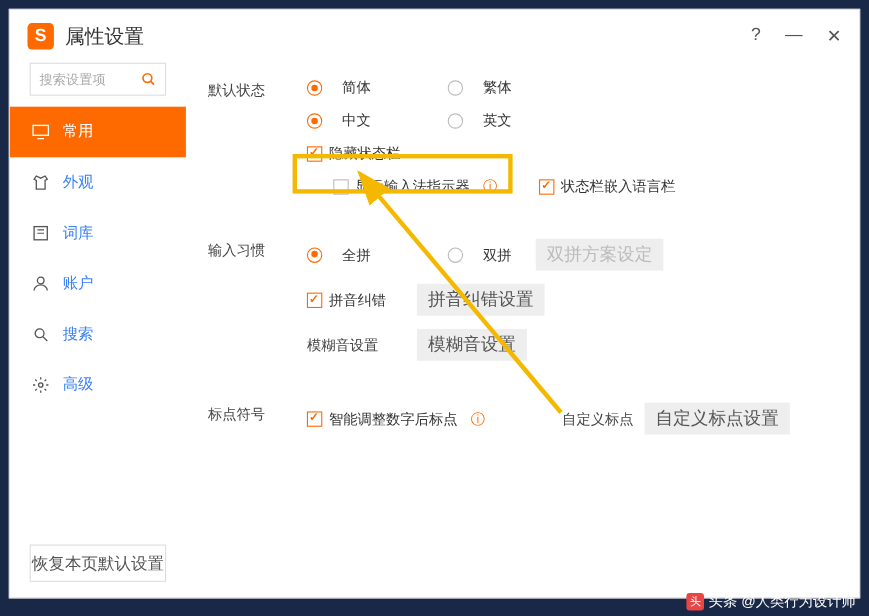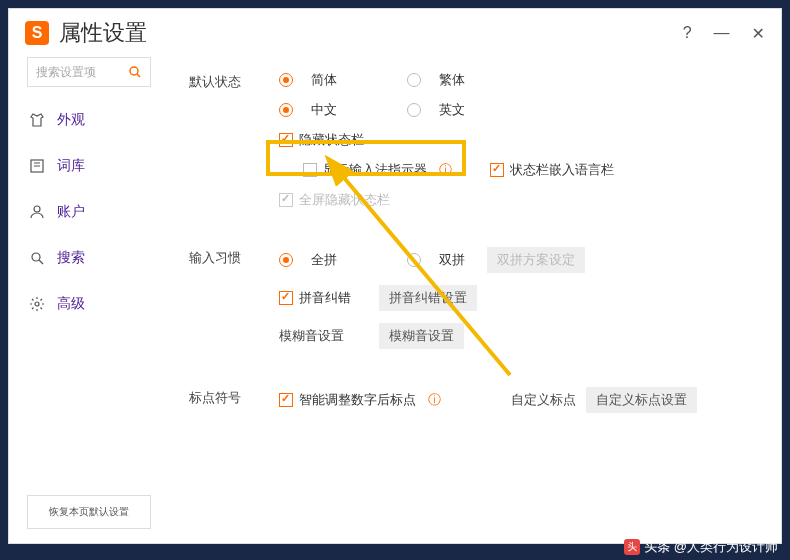--- a/index.html
+++ b/index.html
@@ -1,48 +1,48 @@
 <!DOCTYPE html>
 <html><head>
 <meta charset="utf-8">
 <style>
 * { box-sizing: border-box; margin: 0; padding: 0; font-family: "Microsoft YaHei", sans-serif; }
 body { width: 790px; height: 560px; background: #1a2847; position: relative; overflow: hidden; }
 .window { position: absolute; top: 8px; left: 8px; width: 774px; height: 536px; background: #fff; border: 1px solid #ddd; }
 .titlebar { height: 48px; display: flex; align-items: center; padding: 0 16px; }
 .logo { width: 24px; height: 24px; background: #ff6a00; border-radius: 4px; color: #fff; font-weight: bold; font-size: 16px; display: flex; align-items: center; justify-content: center; margin-right: 10px; }
-.title { font-size: 22px; color: #333; font-weight: 500; }
+.title { font-size: 18px; color: #333; font-weight: 500; }
 .winctrl { margin-left: auto; display: flex; gap: 22px; color: #555; font-size: 16px; }
 .winctrl span { cursor: pointer; }
 .body { display: flex; height: calc(100% - 48px); }
 .sidebar { width: 160px; display: flex; flex-direction: column; }
 .search { margin: 0 18px 10px 18px; border: 1px solid #ddd; height: 30px; display: flex; align-items: center; padding: 0 8px; font-size: 12px; color: #aaa; }
 .search svg { margin-left: auto; }
 .nav { display: flex; flex-direction: column; }
-.nav-item { height: 46px; display: flex; align-items: center; padding-left: 48px; gap: 12px; font-size: 14px; color: #4c1d95; cursor: pointer; position: relative; }
+.nav-item { height: 46px; display: flex; align-items: center; padding-left: 48px; gap: 12px; font-size: 14px; color: #3b82f6; cursor: pointer; position: relative; }
 .nav-item.active { background: #ff6a00; color: #fff; }
 .nav-icon { position: absolute; left: 20px; width: 16px; height: 16px; }
-.restore { margin: auto 18px 14px 18px; height: 34px; border: 1px solid #ddd; font-size: 10px; color: #555; display: flex; align-items: center; justify-content: center; cursor: pointer; }
+.restore { margin: auto 18px 14px 18px; height: 34px; border: 1px solid #ddd; font-size: 15px; color: #555; display: flex; align-items: center; justify-content: center; cursor: pointer; }
 .content { flex: 1; padding: 14px 20px; font-size: 13px; color: #333; overflow: hidden; position: relative; }
 .section { display: flex; margin-bottom: 18px; }
 .sec-label { width: 90px; color: #444; padding-top: 2px; }
 .sec-body { flex: 1; }
 .row { display: flex; align-items: center; margin-bottom: 12px; gap: 10px; }
 .radio { display: inline-flex; align-items: center; gap: 18px; width: 118px; cursor: pointer; text-align: right; }
 .radio-dot { width: 14px; height: 14px; border: 1.5px solid #bbb; border-radius: 50%; position: relative; }
 .radio.sel .radio-dot { border-color: #ff6a00; }
 .radio.sel .radio-dot::after { content: ""; position: absolute; width: 6px; height: 6px; background: #ff6a00; border-radius: 50%; top: 2.5px; left: 2.5px; }
 .check { display: inline-flex; align-items: center; gap: 6px; cursor: pointer; }
 .check-box { width: 14px; height: 14px; border: 1.5px solid #bbb; position: relative; }
 .check.sel .check-box { border-color: #ff6a00; }
 .check.sel .check-box::after { content: "✓"; position: absolute; color: #ff6a00; font-size: 11px; top: -2px; left: 1px; font-weight: bold; }
 .check.disabled { color: #bbb; cursor: default; }
 .check.disabled .check-box { border-color: #ccc; }
 .check.disabled.sel .check-box::after { color: #bbb; }
-.btn { background: #eee; padding: 4px 10px; font-size: 13px; color: #555; cursor: pointer; }
+.btn { background: #eee; padding: 4px 10px; font-size: 16px; color: #555; cursor: pointer; }
 .btn.disabled { color: #bbb; cursor: default; }
 .plain { color: #444; }
 .help-icon { color: #ff6a00; font-size: 13px; margin-left: 2px; }
 .highlight { position: absolute; border: 4px solid #f5b800; pointer-events: none; }
 .hl1 { top: 140px; left: 266px; width: 200px; height: 36px; }
 .arrow-svg { position: absolute; top: 155px; left: 320px; pointer-events: none; }
 .watermark { position: absolute; bottom: 4px; right: 12px; color: #fff; font-size: 13px; display: flex; align-items: center; gap: 4px; }
 .wm-logo { width: 16px; height: 16px; background: #e84545; border-radius: 3px; color: #fff; font-size: 10px; display: flex; align-items: center; justify-content: center; }
 </style>
 </head>
@@ -61,20 +61,27 @@
   <div class="body">
     <div class="sidebar">
       <div class="search">
         <span>搜索设置项</span>
         <svg width="14" height="14" viewBox="0 0 14 14">
             <circle cx="6" cy="6" r="4" fill="none" stroke="#ff6a00" stroke-width="1.5"></circle>
             <line x1="9" y1="9" x2="12" y2="12" stroke="#ff6a00" stroke-width="1.5"></line>
           </svg>
       </div>
       <div class="nav">
+        <div class="nav-item active">
+          <svg class="nav-icon" viewBox="0 0 16 16">
+              <rect x="1" y="2" width="14" height="9" fill="none" stroke="#fff" stroke-width="1.2"></rect>
+              <line x1="5" y1="14" x2="11" y2="14" stroke="#fff" stroke-width="1.2"></line>
+            </svg>
+          <span>常用</span>
+        </div>
         <div class="nav-item">
           <svg class="nav-icon" viewBox="0 0 16 16">
               <path d="M4 2l4 2 4-2 2 3-2 1v8H4V6L2 5z" fill="none" stroke="#555" stroke-width="1.2"></path>
             </svg>
           <span>外观</span>
         </div>
         <div class="nav-item">
           <svg class="nav-icon" viewBox="0 0 16 16">
               <rect x="2" y="2" width="12" height="12" fill="none" stroke="#555" stroke-width="1.2"></rect>
               <line x1="5" y1="5" x2="11" y2="5" stroke="#555"></line>
@@ -140,26 +147,20 @@
           </div>
           <div class="row" style="padding-left:24px">
             <span class="check">
                 <span class="check-box"></span>
                 <span>显示输入法指示器</span>
               </span>
             <span class="help-icon">ⓘ</span>
             <span class="check sel" style="margin-left:28px">
                 <span class="check-box"></span>
                 <span>状态栏嵌入语言栏</span>
-              </span>
-          </div>
-          <div class="row">
-            <span class="check sel disabled">
-                <span class="check-box"></span>
-                <span>全屏隐藏状态栏</span>
               </span>
           </div>
         </div>
       </div>
 
       <div class="section" style="margin-top:26px">
         <div class="sec-label">输入习惯</div>
         <div class="sec-body">
           <div class="row">
             <span class="radio sel">

